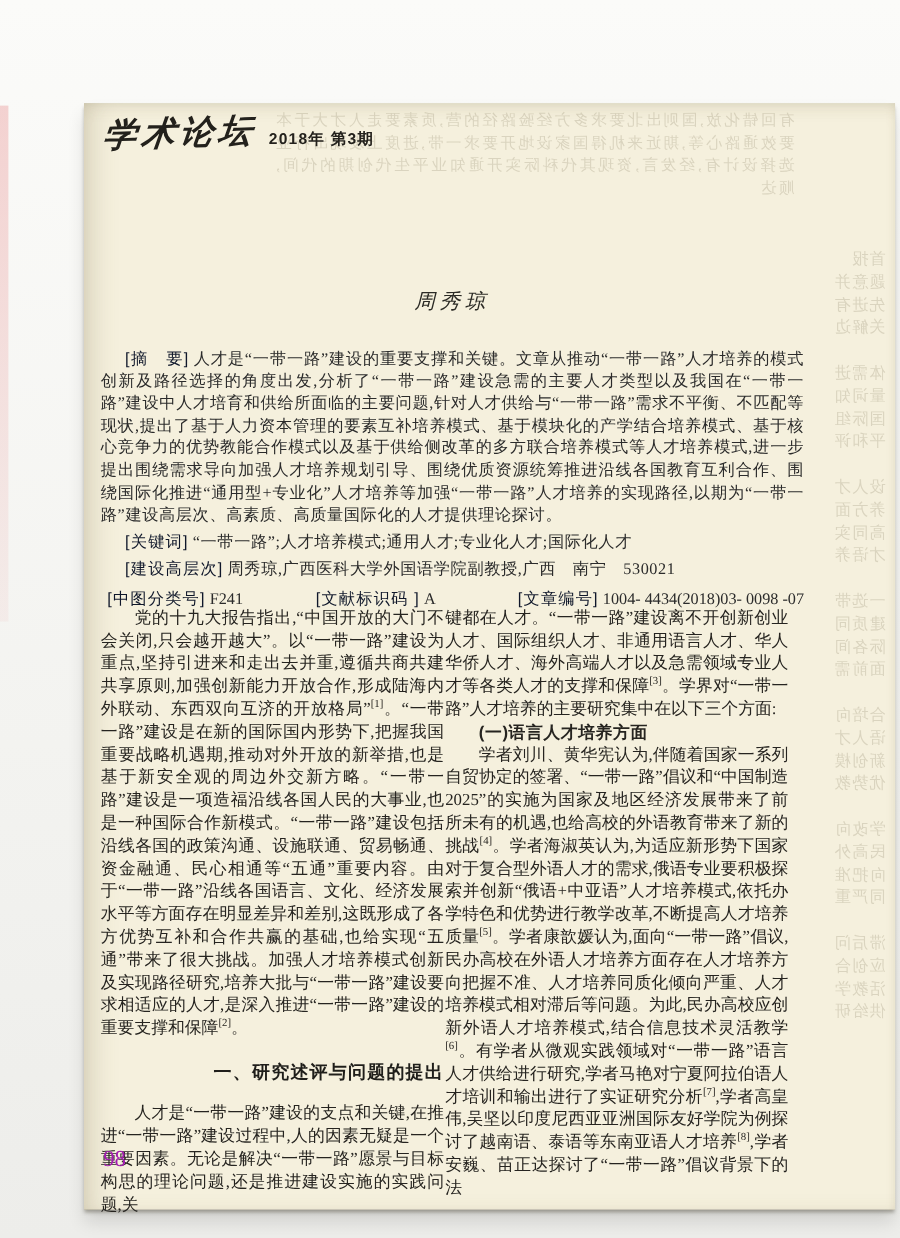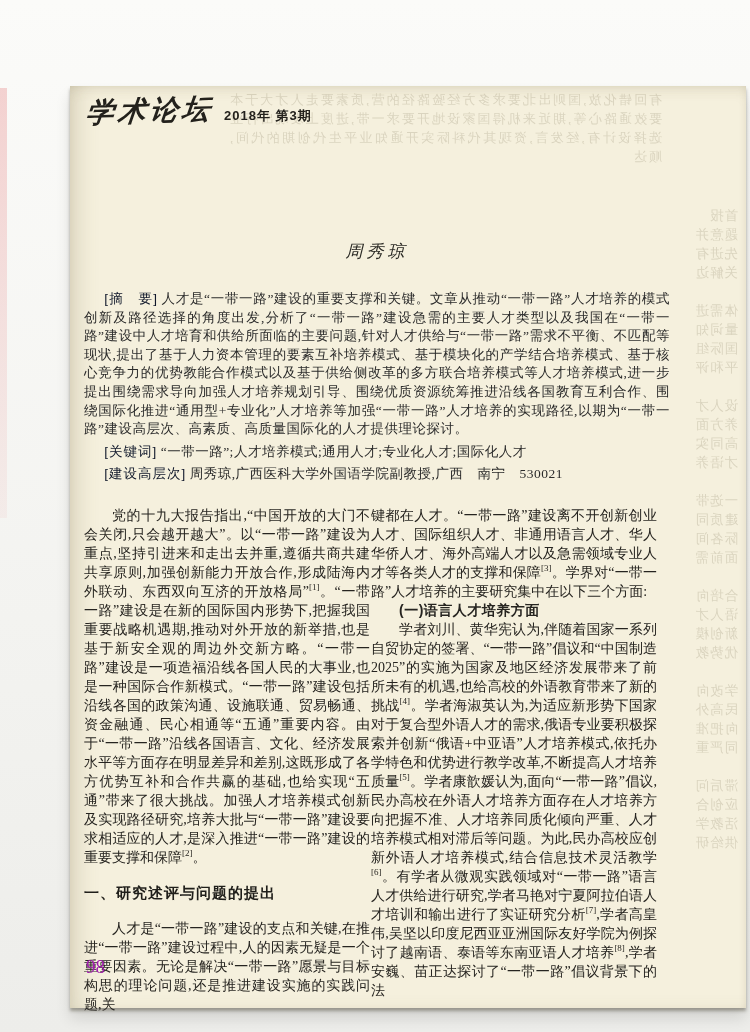--- a/index.html
+++ b/index.html
@@ -64,21 +64,21 @@
   .classrow .cell{white-space:nowrap;}
   .classrow .c1{width:196px;}
   .classrow .c2{width:190px;}
   .body{position:absolute;left:14px;top:420px;width:586px;display:flex;gap:1px;}
   .col{width:286px;}
   .col p{margin:0;font-size:14px;line-height:19px;text-align:justify;color:#262420;}
   .indent{text-indent:2em;}
   sup{font-size:9px;line-height:0;vertical-align:super;}
   .sec-heading{
     font-family:"Liberation Sans",sans-serif;font-weight:700;font-size:15px;
-    text-align:left;margin:17px 0 16px;letter-spacing:1px;color:#1f1e1a;
+    text-align:right;margin:17px 0 16px;letter-spacing:1px;color:#1f1e1a;
   }
   .sub-heading{
     font-family:"Liberation Sans",sans-serif;font-weight:700;font-size:14px;
     line-height:19px;text-indent:2em;letter-spacing:.5px;color:#1f1e1a;margin:0;
   }
   .pageno{position:absolute;left:16px;top:870px;font-size:19px;color:#a21caf;}
 </style>
 </head>
 <body>
 
@@ -126,20 +126,25 @@
     <span class="journal-logo">学术论坛</span><span class="journal-issue">2018年 第3期</span>
   </div>
 
 
   <div class="author">周秀琼</div>
 
   <div class="meta">
     <p class="abstract"><span class="lbl">[摘　要]</span> <span class="kai">人才是“一带一路”建设的重要支撑和关键。文章从推动“一带一路”人才培养的模式创新及路径选择的角度出发,分析了“一带一路”建设急需的主要人才类型以及我国在“一带一路”建设中人才培育和供给所面临的主要问题,针对人才供给与“一带一路”需求不平衡、不匹配等现状,提出了基于人力资本管理的要素互补培养模式、基于模块化的产学结合培养模式、基于核心竞争力的优势教能合作模式以及基于供给侧改革的多方联合培养模式等人才培养模式,进一步提出围绕需求导向加强人才培养规划引导、围绕优质资源统筹推进沿线各国教育互利合作、围绕国际化推进“通用型+专业化”人才培养等加强“一带一路”人才培养的实现路径,以期为“一带一路”建设高层次、高素质、高质量国际化的人才提供理论探讨。</span></p>
     <p class="oneline"><span class="lbl">[关键词]</span> <span class="kai">“一带一路”;人才培养模式;通用人才;专业化人才;国际化人才</span></p>
     <p class="oneline"><span class="lbl">[建设高层次]</span> <span class="kai">周秀琼,广西医科大学外国语学院副教授,广西　南宁　530021</span></p>
+    <p class="classrow">
+      <span class="cell c1"><span class="lbl">[中图分类号]</span> <span>F241</span></span>
+      <span class="cell c2"><span class="lbl">[文献标识码 ]</span> <span>A</span></span>
+      <span class="cell c3"><span class="lbl">[文章编号]</span> <span>1004- 4434(2018)03- 0098 -07</span></span>
+    </p>
   </div>
 
   <div class="body">
     <div class="col">
       <p class="indent">党的十九大报告指出,“中国开放的大门不会关闭,只会越开越大”。以“一带一路”建设为重点,坚持引进来和走出去并重,遵循共商共建共享原则,加强创新能力开放合作,形成陆海内外联动、东西双向互济的开放格局”<sup>[1]</sup>。“一带一路”建设是在新的国际国内形势下,把握我国重要战略机遇期,推动对外开放的新举措,也是基于新安全观的周边外交新方略。“一带一路”建设是一项造福沿线各国人民的大事业,也是一种国际合作新模式。“一带一路”建设包括沿线各国的政策沟通、设施联通、贸易畅通、资金融通、民心相通等“五通”重要内容。由于“一带一路”沿线各国语言、文化、经济发展水平等方面存在明显差异和差别,这既形成了各方优势互补和合作共赢的基础,也给实现“五通”带来了很大挑战。加强人才培养模式创新及实现路径研究,培养大批与“一带一路”建设要求相适应的人才,是深入推进“一带一路”建设的重要支撑和保障<sup>[2]</sup>。</p>
       <div class="sec-heading">一、研究述评与问题的提出</div>
       <p class="indent">人才是“一带一路”建设的支点和关键,在推进“一带一路”建设过程中,人的因素无疑是一个重要因素。无论是解决“一带一路”愿景与目标构思的理论问题,还是推进建设实施的实践问题,关</p>
     </div>
     <div class="col">
       <p>键都在人才。“一带一路”建设离不开创新创业人才、国际组织人才、非通用语言人才、华人华侨人才、海外高端人才以及急需领域专业人才等各类人才的支撑和保障<sup>[3]</sup>。学界对“一带一路”人才培养的主要研究集中在以下三个方面:</p>

